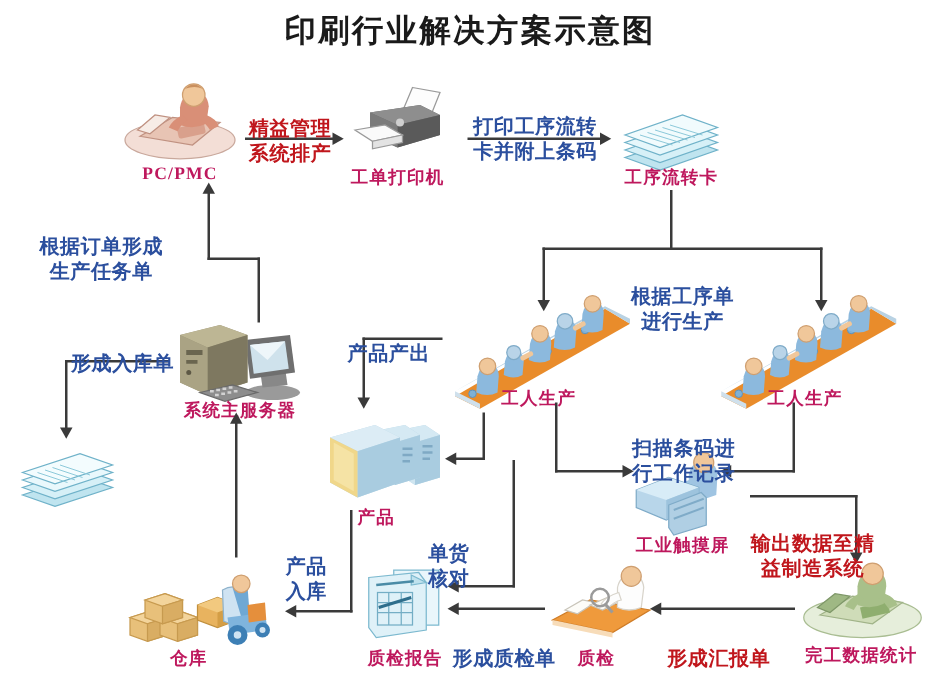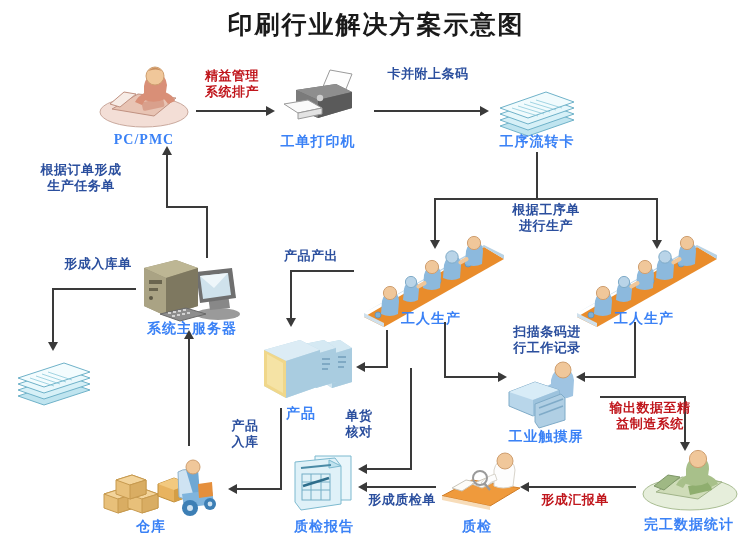--- a/index.html
+++ b/index.html
@@ -15,28 +15,28 @@
     position: absolute; left: 0; top: 8px; width: 752px;
     text-align: center;
     font-size: 25px; font-weight: bold; color: #1a1a1a;
     letter-spacing: 2px;
     font-family: "DejaVu Sans", "Liberation Sans", sans-serif;
   }
 
   
   .nlabel {
     position: absolute; text-align: center;
-    font-size: 14px; font-weight: bold; color: #3b82f6;
+    font-size: 14px; font-weight: bold; color: #be185d;
     white-space: nowrap; letter-spacing: 1px;
   }
   
   .elabel {
     position: absolute; text-align: center;
-    font-size: 13px; font-weight: bold; line-height: 1.25;
-    white-space: nowrap; letter-spacing: .5px;
+    font-size: 16px; font-weight: bold; line-height: 1.25;
+    white-space: nowrap; letter-spacing: .5px; margin-top: 25px;
   }
   .elabel.blue { color: #2b4f9e; }
   .elabel.red  { color: #c0161c; }
 
   
   .ln { position: absolute; background: #3a3a3a; }
   .lnh { height: 2px; }
   .lnv { width: 2px; }
   .arw { position: absolute; width: 0; height: 0; }
   .arw.r { border-top: 5px solid transparent; border-bottom: 5px solid transparent; border-left: 9px solid #3a3a3a; }
@@ -395,20 +395,21 @@
 
   <div class="ln lnh" style="left:366px; top:468px; width:46px;"></div>
   <div class="ln lnv" style="left:410px; top:368px; height:102px;"></div>
   <div class="arw l" style="left:358px; top:464px;"></div>
 
   <div class="elabel red" style="left:186px; top:68px; width:92px;">
       <div>精益管理</div>
       <div>系统排产</div>
     </div>
   <div class="elabel blue" style="left:372px; top:66px; width:112px;">
+      <div>打印工序流转</div>
       <div>卡并附上条码</div>
     </div>
   <div class="elabel blue" style="left:22px;  top:162px; width:118px;">
       <div>根据订单形成</div>
       <div>生产任务单</div>
     </div>
   <div class="elabel blue" style="left:48px;  top:256px; width:100px;">形成入库单</div>
   <div class="elabel blue" style="left:494px; top:202px; width:104px;">
       <div>根据工序单</div>
       <div>进行生产</div>

